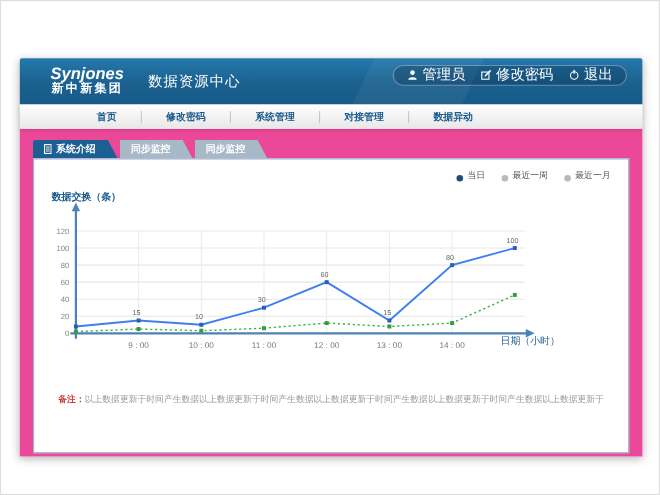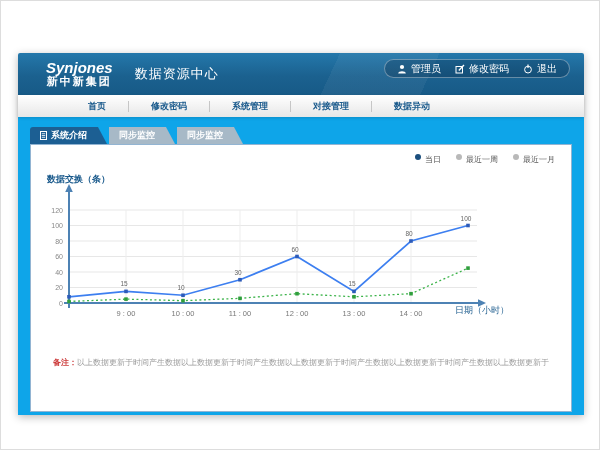--- a/index.html
+++ b/index.html
@@ -12,50 +12,50 @@
 
   
   .header { position:relative; height:42px; background:linear-gradient(180deg,#2478ab 0%,#1b618f 55%,#175a87 100%);
             display:flex; align-items:center; border-radius:2px 2px 0 0; overflow:hidden; }
   .header::after { content:""; position:absolute; inset:0;
     background:linear-gradient(115deg, transparent 55%, rgba(255,255,255,.05) 55%, rgba(255,255,255,.05) 72%, transparent 72%); pointer-events:none; }
   .logo { margin-left:28px; color:#fff; text-align:center; line-height:1.05; }
   .logo .en { font-size:15px; font-weight:bold; font-style:italic; letter-spacing:0; }
   .logo .cn { font-size:11px; font-weight:bold; letter-spacing:2px; }
   .app-title { color:#fff; font-size:13px; letter-spacing:1px; margin-left:22px; }
-  .user-pill { position:absolute; right:14px; top:6px; height:19px; display:flex; align-items:center; gap:14px;
+  .user-pill { position:absolute; right:14px; top:6px; height:19px; display:flex; align-items:flex-end; gap:14px;
                background:rgba(0,20,40,.22); border:1px solid rgba(255,255,255,.35); border-radius:10px;
-               padding:0 12px; color:#fff; font-size:10px; z-index:2; }
+               padding:0 12px; color:#fff; font-size:13px; z-index:2; }
   .user-pill .item { display:flex; align-items:center; gap:4px; cursor:pointer; }
   .pill-icon { width:10px; height:10px; display:block; }
 
   
   .nav { height:22px; background:linear-gradient(180deg,#ffffff,#e7e7e7); display:flex; align-items:center;
          padding-left:56px; box-shadow:0 1px 3px rgba(0,0,0,.15); position:relative; z-index:1; }
   .nav-item { font-size:9px; font-weight:bold; color:#1a5a8c; padding:0 14px; cursor:pointer; white-space:nowrap; }
   .nav-div { width:1px; height:11px; background:#c6c6c6; margin:0 8px; }
 
   
-  .content { position:relative; height:298px; background:#0ea5e9; }
+  .content { position:relative; height:298px; background:#ec4899; }
 
   
   .tabs { position:absolute; left:12px; top:10px; display:flex; }
   .tab { height:17px; display:flex; align-items:center; gap:4px; color:#fff; font-size:9px; font-weight:bold;
          padding:0 20px 0 10px; clip-path:polygon(0 0, calc(100% - 9px) 0, 100% 100%, 0 100%); cursor:pointer; }
   .tab.active { background:#1c5f93; border-radius:3px 0 0 0; }
   .tab.inactive { background:#a7b9c7; margin-left:2px; }
   .tab-icon { width:7px; height:9px; }
 
   
   .panel { position:absolute; left:12px; top:27px; width:542px; height:268px; background:#fff;
            border:1px solid #92b4d2; }
 
   
   .radios { position:absolute; right:16px; top:9px; display:flex; gap:15px; align-items:center; }
-  .radio { display:flex; align-items:flex-start; gap:4px; font-size:8px; color:#555; cursor:pointer; }
+  .radio { display:flex; align-items:flex-end; gap:4px; font-size:8px; color:#555; cursor:pointer; }
   .dot { width:6px; height:6px; border-radius:50%; background:#b9b9b9; }
   .dot.sel { background:#1b4f7e; }
 
   .ylabel { position:absolute; left:16px; top:28px; font-size:9px; font-weight:bold; color:#1a5a8c; }
   .xlabel { position:absolute; left:424px; top:159px; font-size:9px; font-weight:normal; color:#1a5a8c; }
 
   .chart-svg { position:absolute; left:0; top:0; }
 
   
   .series-legend { position:absolute; left:464px; top:88px; }

